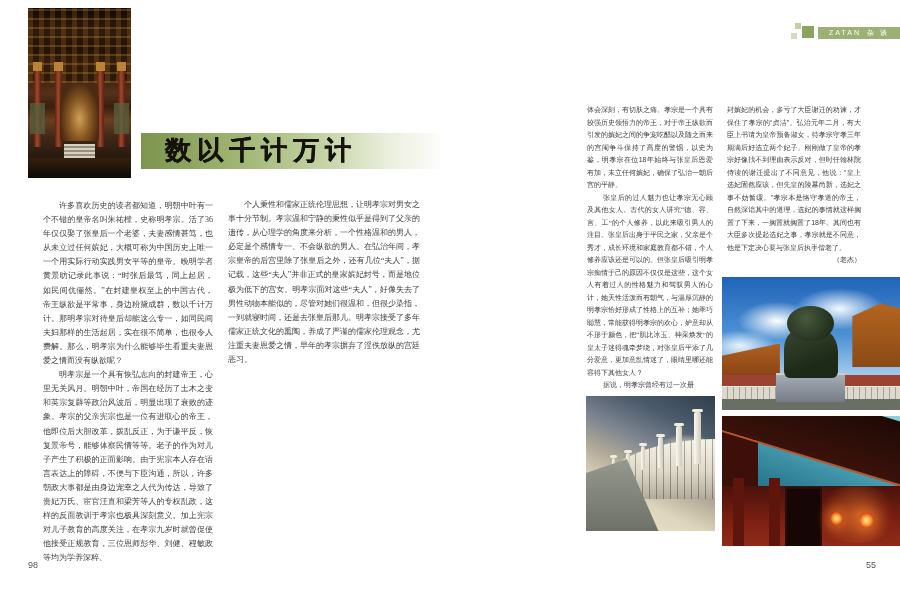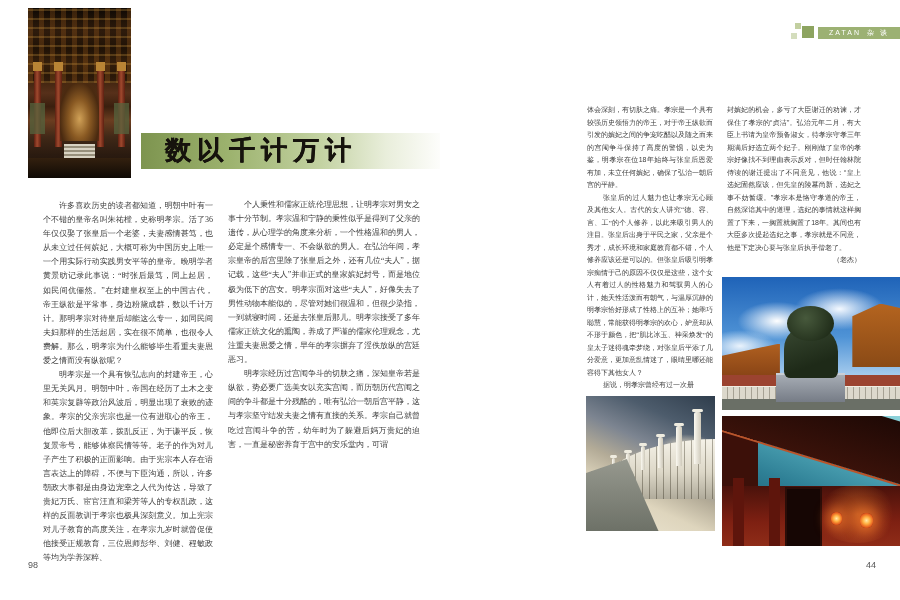--- a/index.html
+++ b/index.html
@@ -123,21 +123,20 @@
   <div class="abs ribbon">
     <div class="t">数以千计万计</div>
   </div>
 
   <div class="col colL" style="left:43px;top:199px;width:170px;">
       <p class="indent">许多喜欢历史的读者都知道，明朝中叶有一个不错的皇帝名叫朱祐樘，史称明孝宗。活了36年仅仅娶了张皇后一个老婆，夫妻感情甚笃，也从未立过任何嫔妃，大概可称为中国历史上唯一一个用实际行动实践男女平等的皇帝。晚明学者黄景昉记录此事说：“时张后最笃，同上起居，如民间伉俪然。”在封建皇权至上的中国古代，帝王纵欲是平常事，身边粉黛成群，数以千计万计。那明孝宗对待皇后却能这么专一，如同民间夫妇那样的生活起居，实在很不简单，也很令人费解。那么，明孝宗为什么能够毕生看重夫妻恩爱之情而没有纵欲呢？</p>
       <p class="indent">明孝宗是一个具有恢弘志向的封建帝王，心里无关风月。明朝中叶，帝国在经历了土木之变和英宗复辟等政治风波后，明显出现了衰败的迹象。孝宗的父亲宪宗也是一位有进取心的帝王，他即位后大胆改革，拨乱反正，为于谦平反，恢复景帝号，能够体察民情等等。老子的作为对儿子产生了积极的正面影响。由于宪宗本人存在语言表达上的障碍，不便与下臣沟通，所以，许多朝政大事都是由身边宠幸之人代为传达，导致了贵妃万氏、宦官汪直和梁芳等人的专权乱政，这样的反面教训于孝宗也极具深刻意义。加上宪宗对儿子教育的高度关注，在孝宗九岁时就曾促使他接受正规教育，三位恩师彭华、刘健、程敏政等均为学养深粹、</p>
     </div>
   <div class="col colL" style="left:228px;top:198px;width:192px;">
       <p class="indent">个人秉性和儒家正统伦理思想，让明孝宗对男女之事十分节制。孝宗温和宁静的秉性似乎是得到了父亲的遗传，从心理学的角度来分析，一个性格温和的男人，必定是个感情专一、不会纵欲的男人。在弘治年间，孝宗皇帝的后宫里除了张皇后之外，还有几位“夫人”，据记载，这些“夫人”并非正式的皇家嫔妃封号，而是地位极为低下的宫女。明孝宗面对这些“夫人”，好像失去了男性动物本能似的，尽管对她们很温和，但很少染指，一到就寝时间，还是去张皇后那儿。明孝宗接受了多年儒家正统文化的熏陶，养成了严谨的儒家伦理观念，尤注重夫妻恩爱之情，早年的孝宗摒弃了淫佚放纵的宫廷恶习。</p>
-      <p class="indent">明孝宗经历过宫闱争斗的切肤之痛，深知皇帝若是纵欲，势必要广选美女以充实宫闱，而历朝历代宫闱之间的争斗都是十分残酷的，唯有弘治一朝后宫平静，这与孝宗坚守结发夫妻之情有直接的关系。孝宗自己就曾吃过宫闱斗争的苦，幼年时为了躲避后妈万贵妃的迫害，一直是秘密养育于宫中的安乐堂内，可谓</p>
     </div>
 
   <div class="col colR" style="left:587px;top:104px;width:126px;">
       <p>体会深刻，有切肤之痛。孝宗是一个具有较强历史领悟力的帝王，对于帝王纵欲而引发的嫔妃之间的争宠吃醋以及随之而来的宫闱争斗保持了高度的警惕，以史为鉴，明孝宗在位18年始终与张皇后恩爱有加，未立任何嫔妃，确保了弘治一朝后宫的平静。</p>
       <p class="indent">张皇后的过人魅力也让孝宗无心顾及其他女人。古代的女人讲究“德、容、言、工”的个人修养，以此来吸引男人的注目。张皇后出身于平民之家，父亲是个秀才，成长环境和家庭教育都不错，个人修养应该还是可以的。但张皇后吸引明孝宗痴情于己的原因不仅仅是这些，这个女人有着过人的性格魅力和驾驭男人的心计，她天性活泼而有朝气，与温厚沉静的明孝宗恰好形成了性格上的互补；她乖巧聪慧，常能获得明孝宗的欢心，妒意却从不形于颜色，把“肌比冰玉、神采焕发”的皇太子迷得魂牵梦绕，对张皇后平添了几分爱意，更加意乱情迷了，眼睛里哪还能容得下其他女人？</p>
       <p class="indent">据说，明孝宗曾经有过一次册</p>
     </div>
   <div class="col colR" style="left:727px;top:104px;width:134px;">
       <p>封嫔妃的机会，多亏了大臣谢迁的劝谏，才保住了孝宗的“贞洁”。弘治元年二月，有大臣上书请为皇帝预备淑女，待孝宗守孝三年期满后好选立两个妃子。刚刚做了皇帝的孝宗好像找不到理由表示反对，但时任翰林院侍读的谢迁提出了不同意见，他说：“皇上选妃固然应该，但先皇的陵墓尚新，选妃之事不妨暂缓。”孝宗本是恪守孝道的帝王，自然深谙其中的道理，选妃的事情就这样搁置了下来，一搁置就搁置了18年。其间也有大臣多次提起选妃之事，孝宗就是不同意，他是下定决心要与张皇后执手偕老了。</p>
       <p style="text-align: right;">（老杰）</p>
@@ -176,14 +175,14 @@
     <div class="ph4-wall"></div>
     <div class="ph4-pillar" style="left:6%;"></div>
     <div class="ph4-pillar" style="left:26%;"></div>
     <div class="ph4-door"></div>
     <div class="glow" style="left:52%;bottom:2%;width:46%;height:45%;"></div>
     <div class="lantern" style="left:60%;bottom:16%;width:11px;height:13px;"></div>
     <div class="lantern" style="left:76%;bottom:14%;width:13px;height:15px;"></div>
   </div>
 
   <div class="abs pagenum" style="left:28px;top:560px;">98</div>
-  <div class="abs pagenum" style="left:866px;top:560px;">44</div>
+  <div class="abs pagenum" style="left:866px;top:560px;">55</div>
 </div>
 
 </body></html>

